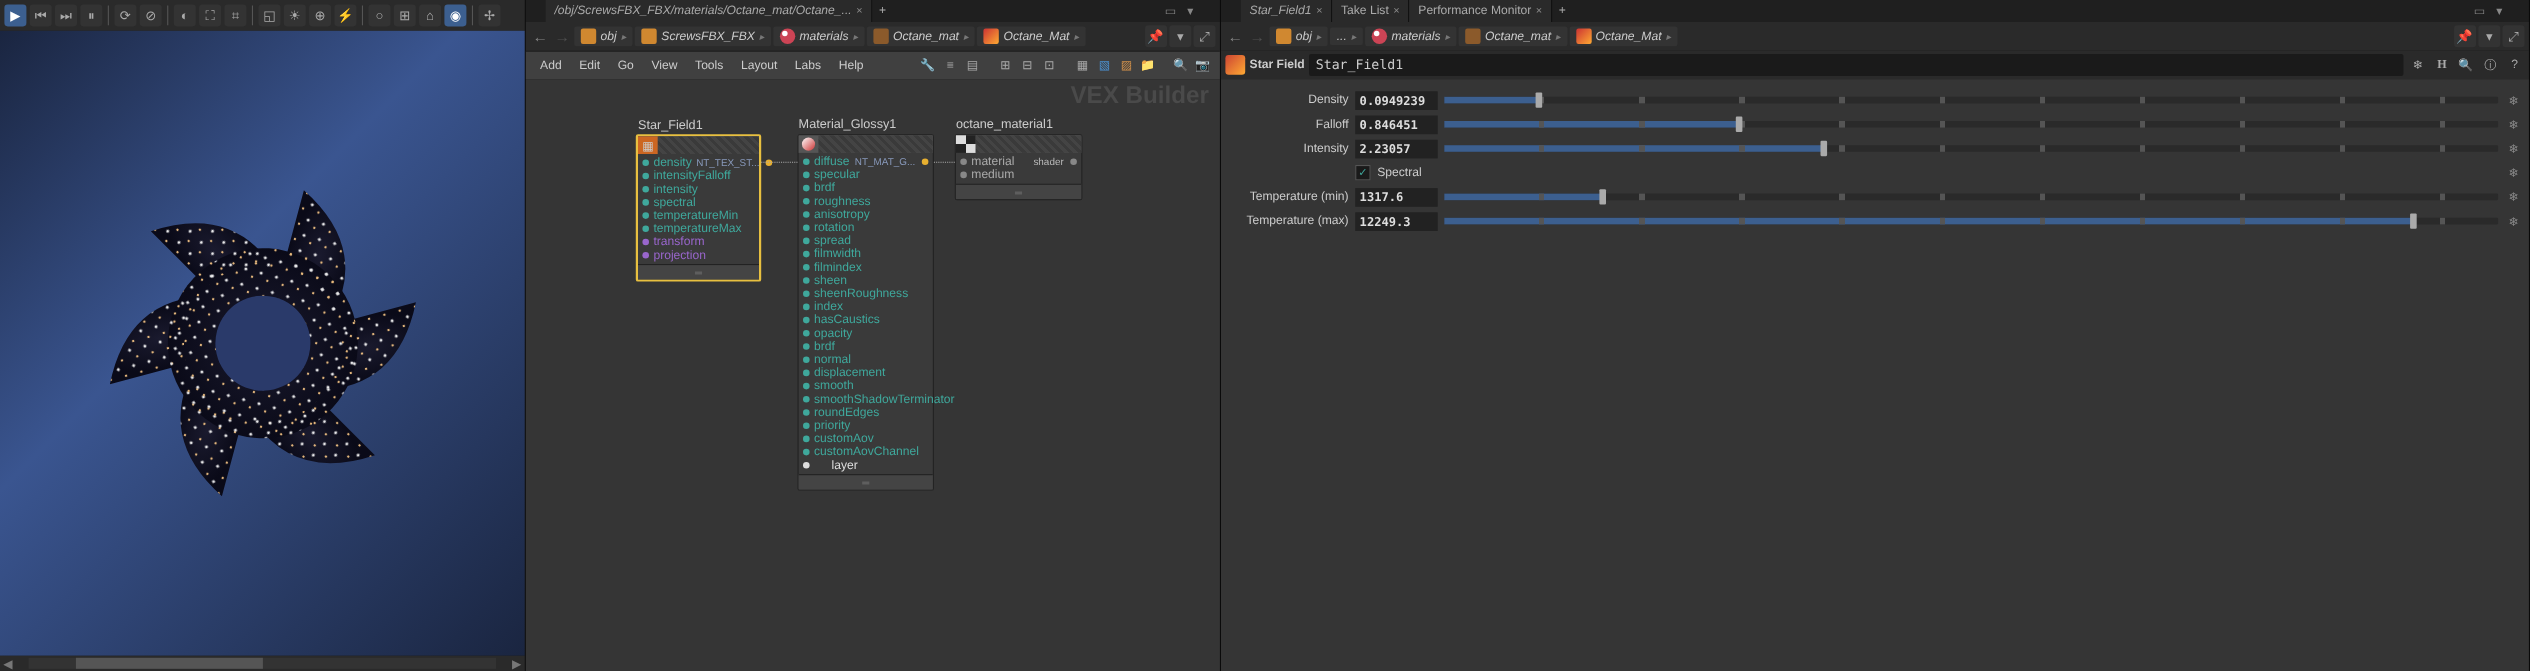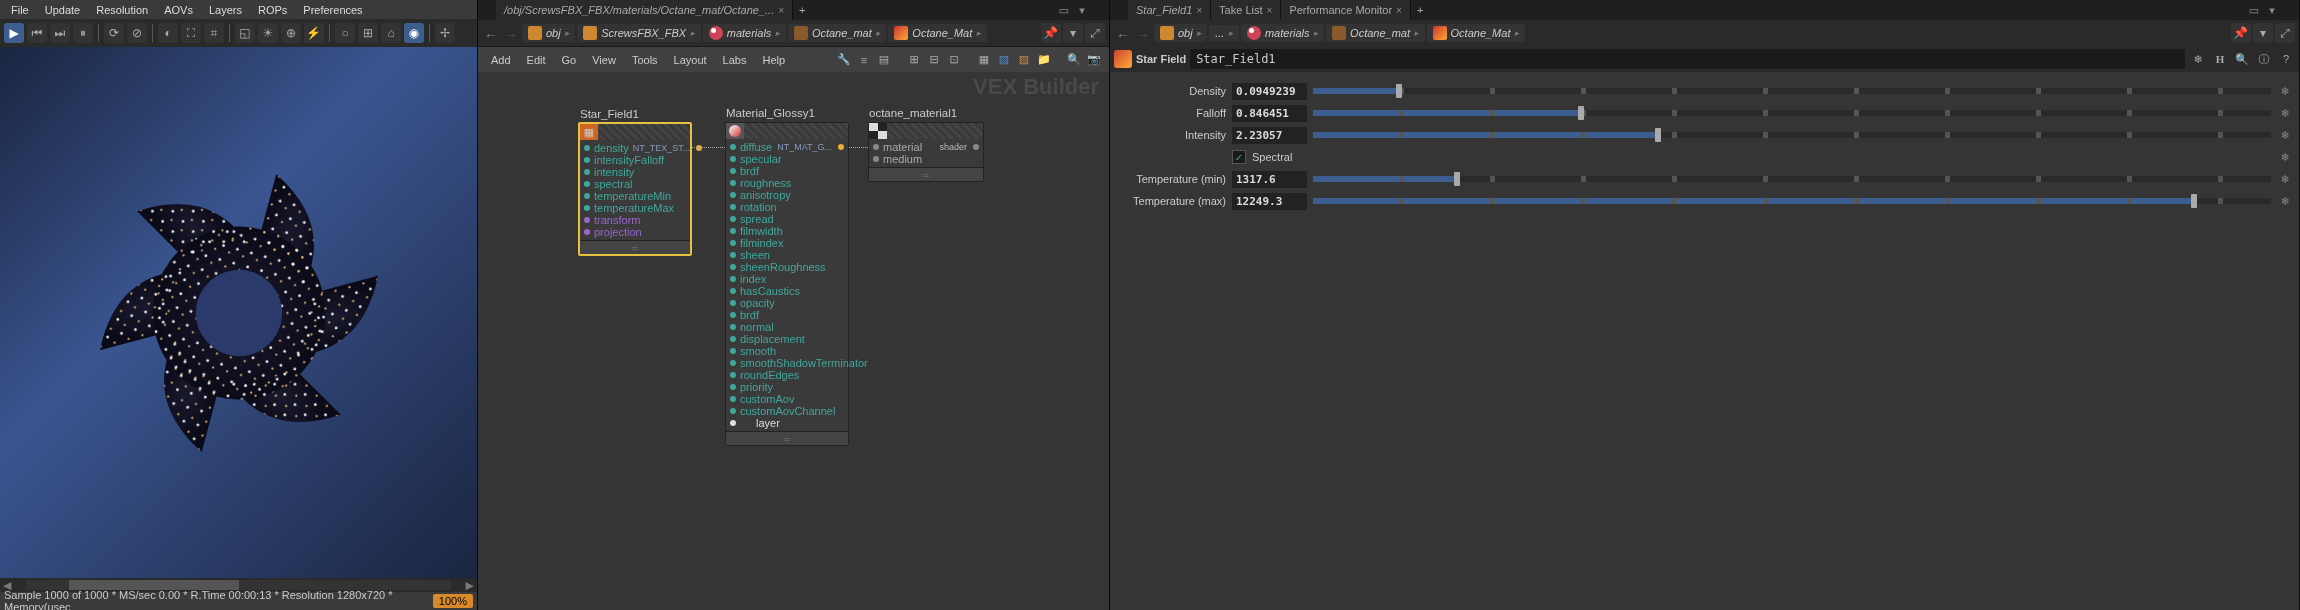--- a/index.html
+++ b/index.html
@@ -91,29 +91,20 @@
 .param-row .pslider .fill { position:absolute; height:100%; background:#3c5f8f; }
 .param-row .pslider .ticks { position:absolute; inset:0; background-image:repeating-linear-gradient(90deg,transparent 0,transparent 9%,#555 9%,#555 9.5%); }
 .param-row .pslider .handle { position:absolute; top:-4px; width:6px; height:14px; background:#aaa; border-radius:1px; transform:translateX(-3px); }
 .param-row .pgear { width:16px; height:16px; color:#888; display:flex; align-items:center; justify-content:center; cursor:pointer; }
 .param-row .pcheck { width:14px; height:14px; background:#1a1a1a; border:1px solid #555; color:#3fa89c; display:flex; align-items:center; justify-content:center; font-size:10px; }
 </style>
 </head>
 <body>
 
 <div class="panel left-panel">
-  <div class="menu-bar">
-    <span>File</span>
-    <span>Update</span>
-    <span>Resolution</span>
-    <span>AOVs</span>
-    <span>Layers</span>
-    <span>ROPs</span>
-    <span>Preferences</span>
-  </div>
   <div class="toolbar">
     <div class="tb-btn active">▶</div>
     <div class="tb-btn">⏮</div>
     <div class="tb-btn">⏭</div>
     <div class="tb-btn">⏸</div>
     <div class="tb-sep"></div>
     <div class="tb-btn">⟳</div>
     <div class="tb-btn">⊘</div>
     <div class="tb-sep"></div>
     <div class="tb-btn">◐</div>
@@ -165,24 +156,20 @@
       <circle cx="50" cy="50" r="12" fill="#2a3a6a"></circle>
     </svg>
   </div>
   <div class="scrollbar">
     <span style="padding:0 3px;color:#777">◀</span>
     <div class="track">
         <div class="thumb"></div>
       </div>
     <span style="padding:0 3px;color:#777">▶</span>
   </div>
-  <div class="status-bar">
-    <span>Sample 1000 of 1000 * MS/sec 0.00 * R.Time 00:00:13 * Resolution 1280x720 * Memory(usec</span>
-    <span class="pill">100%</span>
-  </div>
 </div>
 
 <div class="panel mid-panel">
   <div class="tab-strip">
     <div class="tab italic">
       <span>/obj/ScrewsFBX_FBX/materials/Octane_mat/Octane_...</span>
       <span class="x">×</span>
     </div>
     <div class="plus">+</div>
     <div class="spacer"></div>

